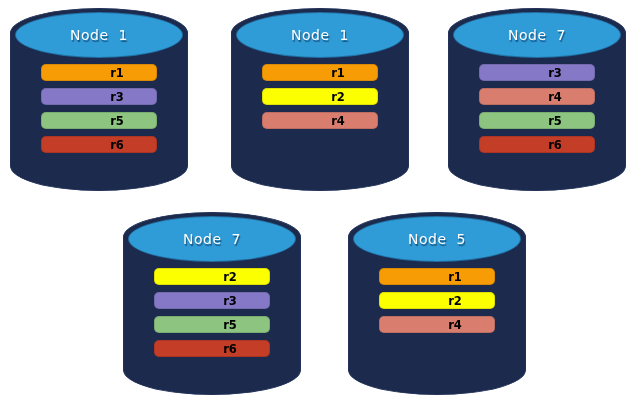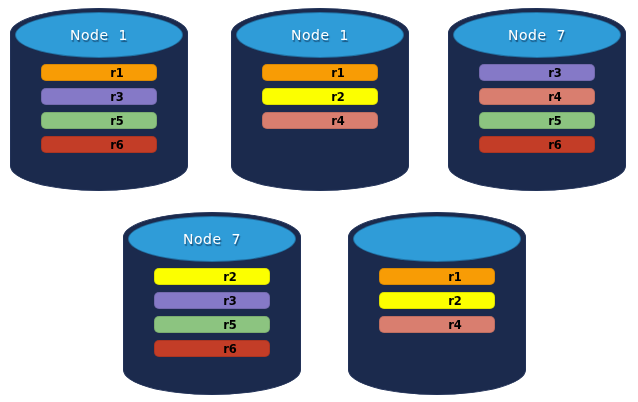--- a/index.html
+++ b/index.html
@@ -90,20 +90,21 @@
         <div class="bar" style="background: rgb(252, 255, 0);">r2</div>
         <div class="bar" style="background: rgb(133, 121, 199);">r3</div>
         <div class="bar" style="background: rgb(140, 196, 128);">r5</div>
         <div class="bar" style="background: rgb(195, 61, 39);">r6</div>
       </div>
   </div>
 
   <div class="node" style="left:348px;top:212px;">
     <div class="cyl-body" style="background: rgb(27, 42, 77); border-color: rgb(34, 50, 88);"></div>
     <div class="cyl-top" style="background: rgb(47, 156, 216);"></div>
+    <div class="node-title">Node  5</div>
     <div class="bars">
         <div class="bar" style="background: rgb(248, 156, 5);">r1</div>
         <div class="bar" style="background: rgb(252, 255, 0);">r2</div>
         <div class="bar" style="background: rgb(217, 126, 111);">r4</div>
       </div>
   </div>
 
 </div>
 
 </body></html>

